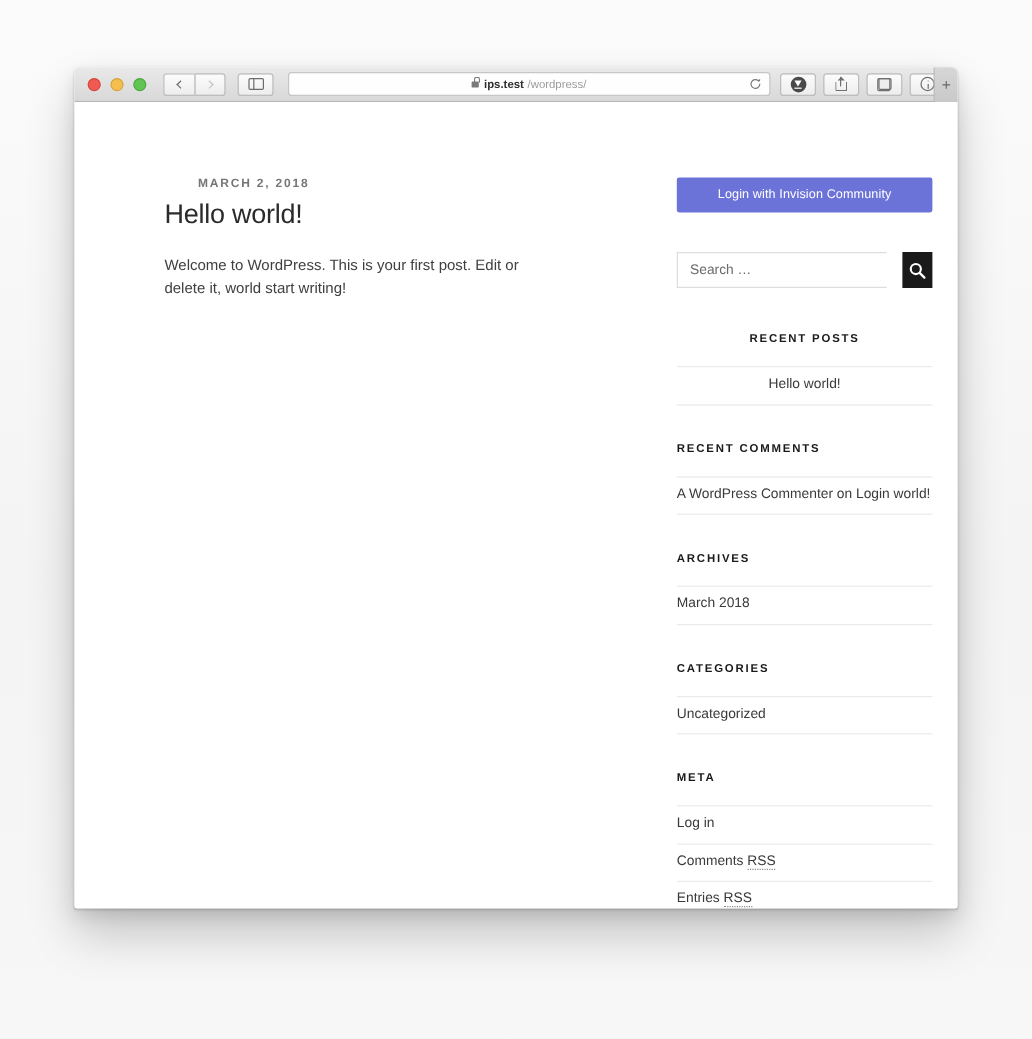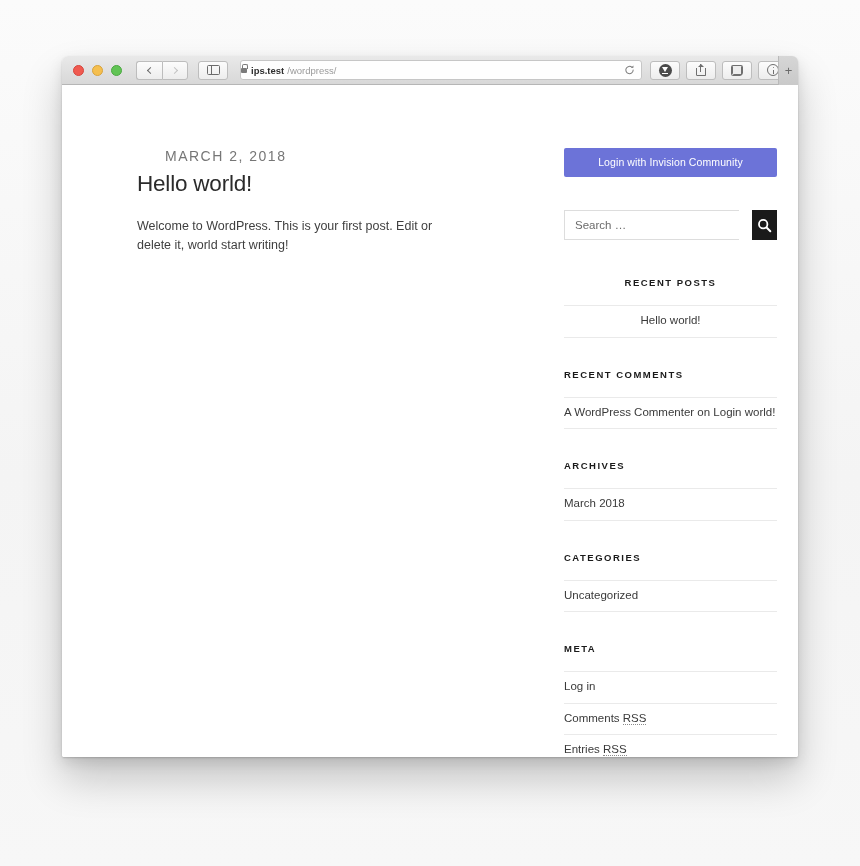--- a/index.html
+++ b/index.html
@@ -79,21 +79,21 @@
   #address-bar {
     flex: 1;
     height: 20px;
     margin: 0 8px;
     background: #fefefe;
     border: 1px solid #c6c6c6;
     border-radius: 3px;
     position: relative;
     display: flex;
     align-items: center;
-    justify-content: flex-start;
+    justify-content: center;
   }
   #url-wrap { display: flex; align-items: center; gap: 3px; font-size: 9.5px; }
   .lock-icon { width: 6px; height: 5px; background: #7a7a7a; border-radius: 1px; position: relative; margin-right: 1px; }
   .lock-icon:before {
     content:''; position:absolute; left:1.3px; top:-3.3px; width:3.4px; height:3.4px;
     border: 1.1px solid #7a7a7a; border-bottom: none; border-radius: 2px 2px 0 0;
   }
   #url-host { color: #2f2f2f; font-weight: bold; }
   #url-path { color: #9a9a9a; }
 
@@ -163,22 +163,22 @@
     font-size: 10.5px;
     font-weight: bold;
     letter-spacing: 1.6px;
     color: #1a1a1a;
     text-transform: uppercase;
   }
 
   #post-article { margin-top: 31px; }
 
   #post-date {
-    font-size: 14px;
-    font-weight: normal;
+    font-size: 10px;
+    font-weight: bold;
     letter-spacing: 1.5px;
     color: #767676;
     text-transform: uppercase;
     padding-left: 28px;
   }
 
   #post-title {
     font-size: 22.5px;
     font-weight: normal;
     color: #2b2b2b;

